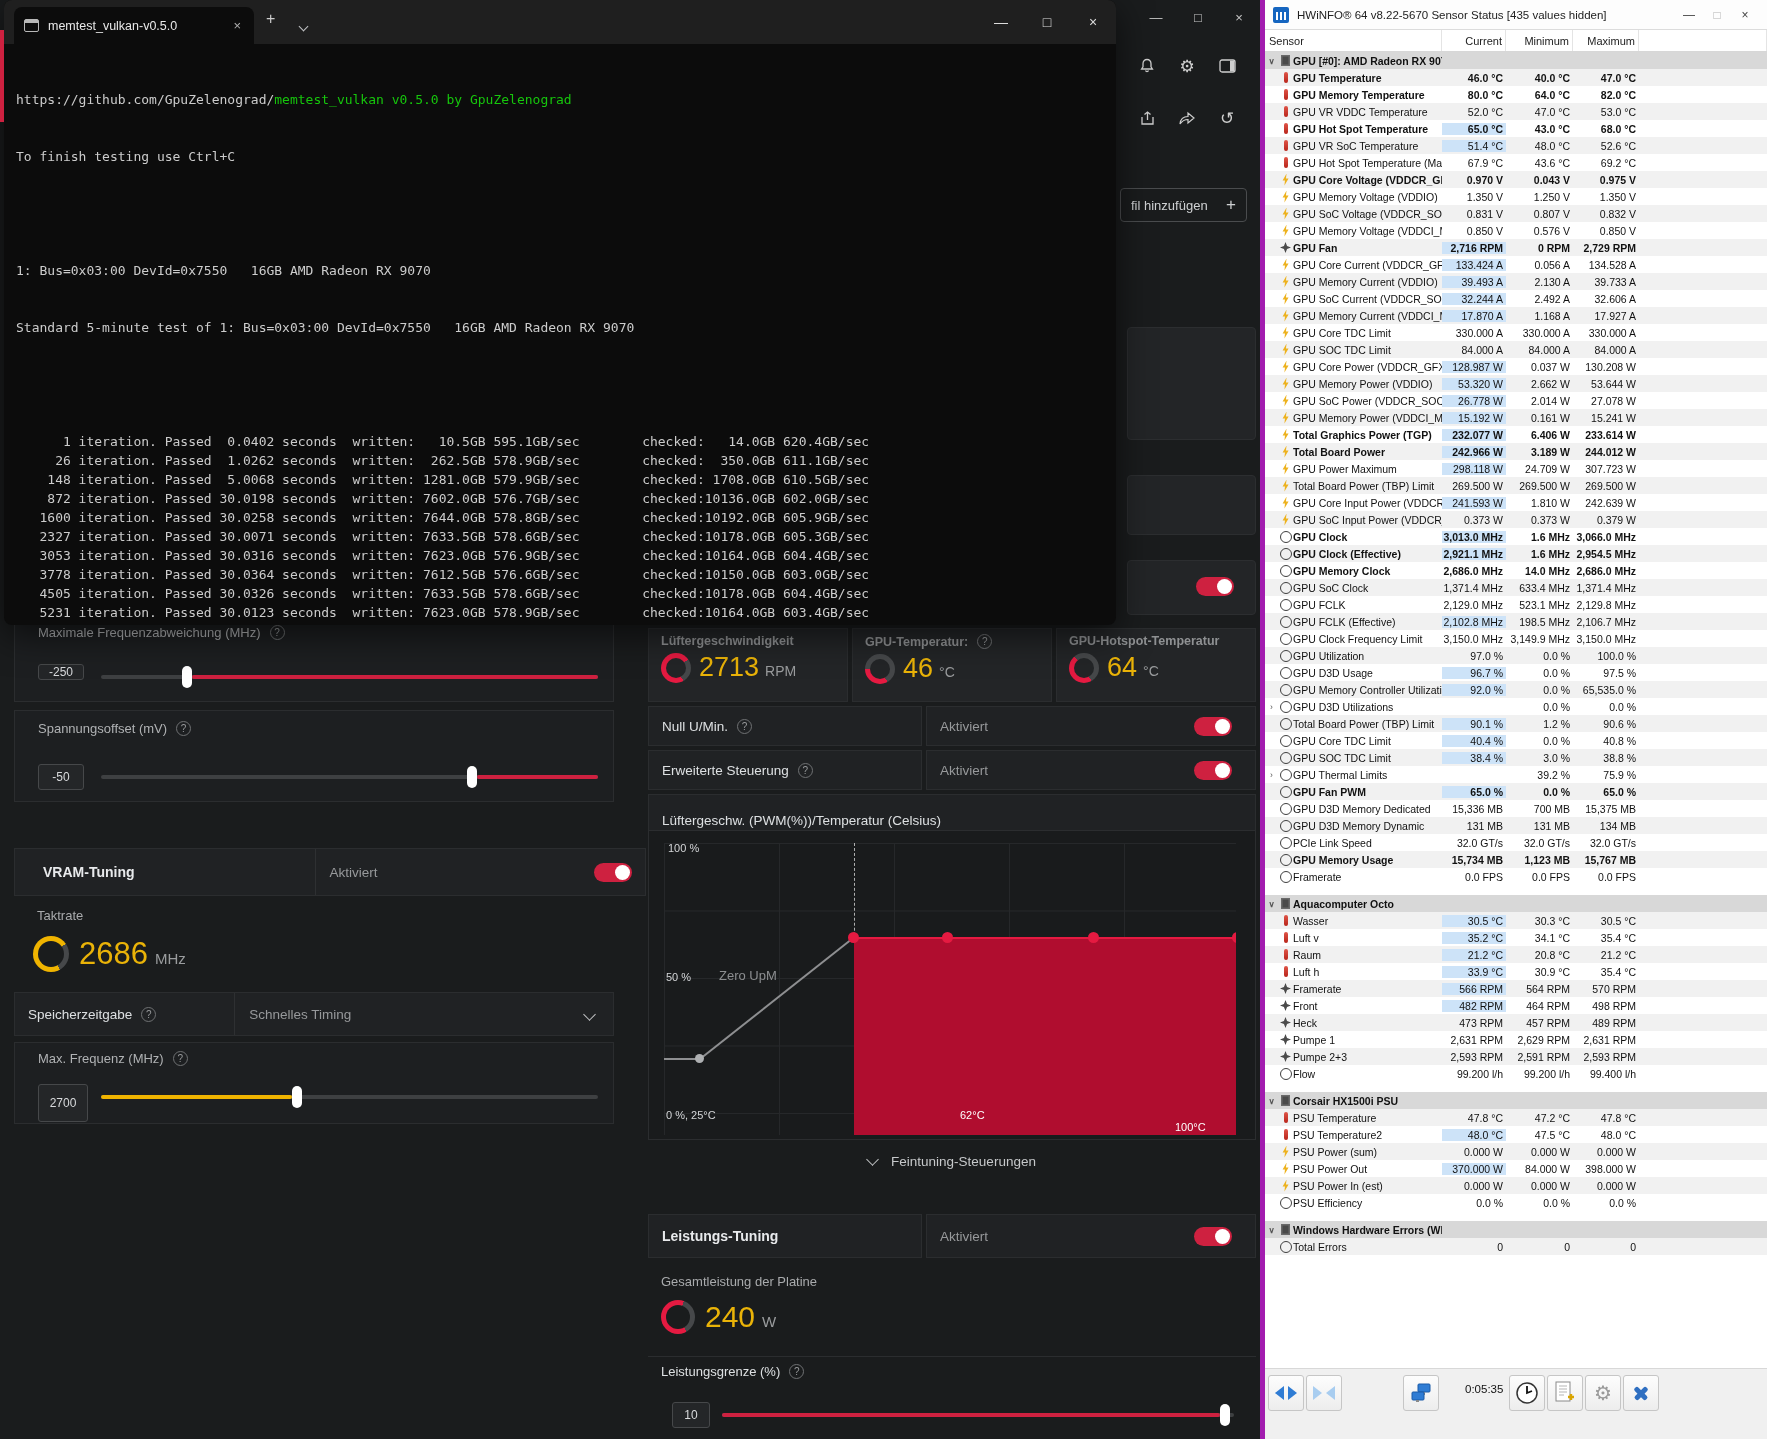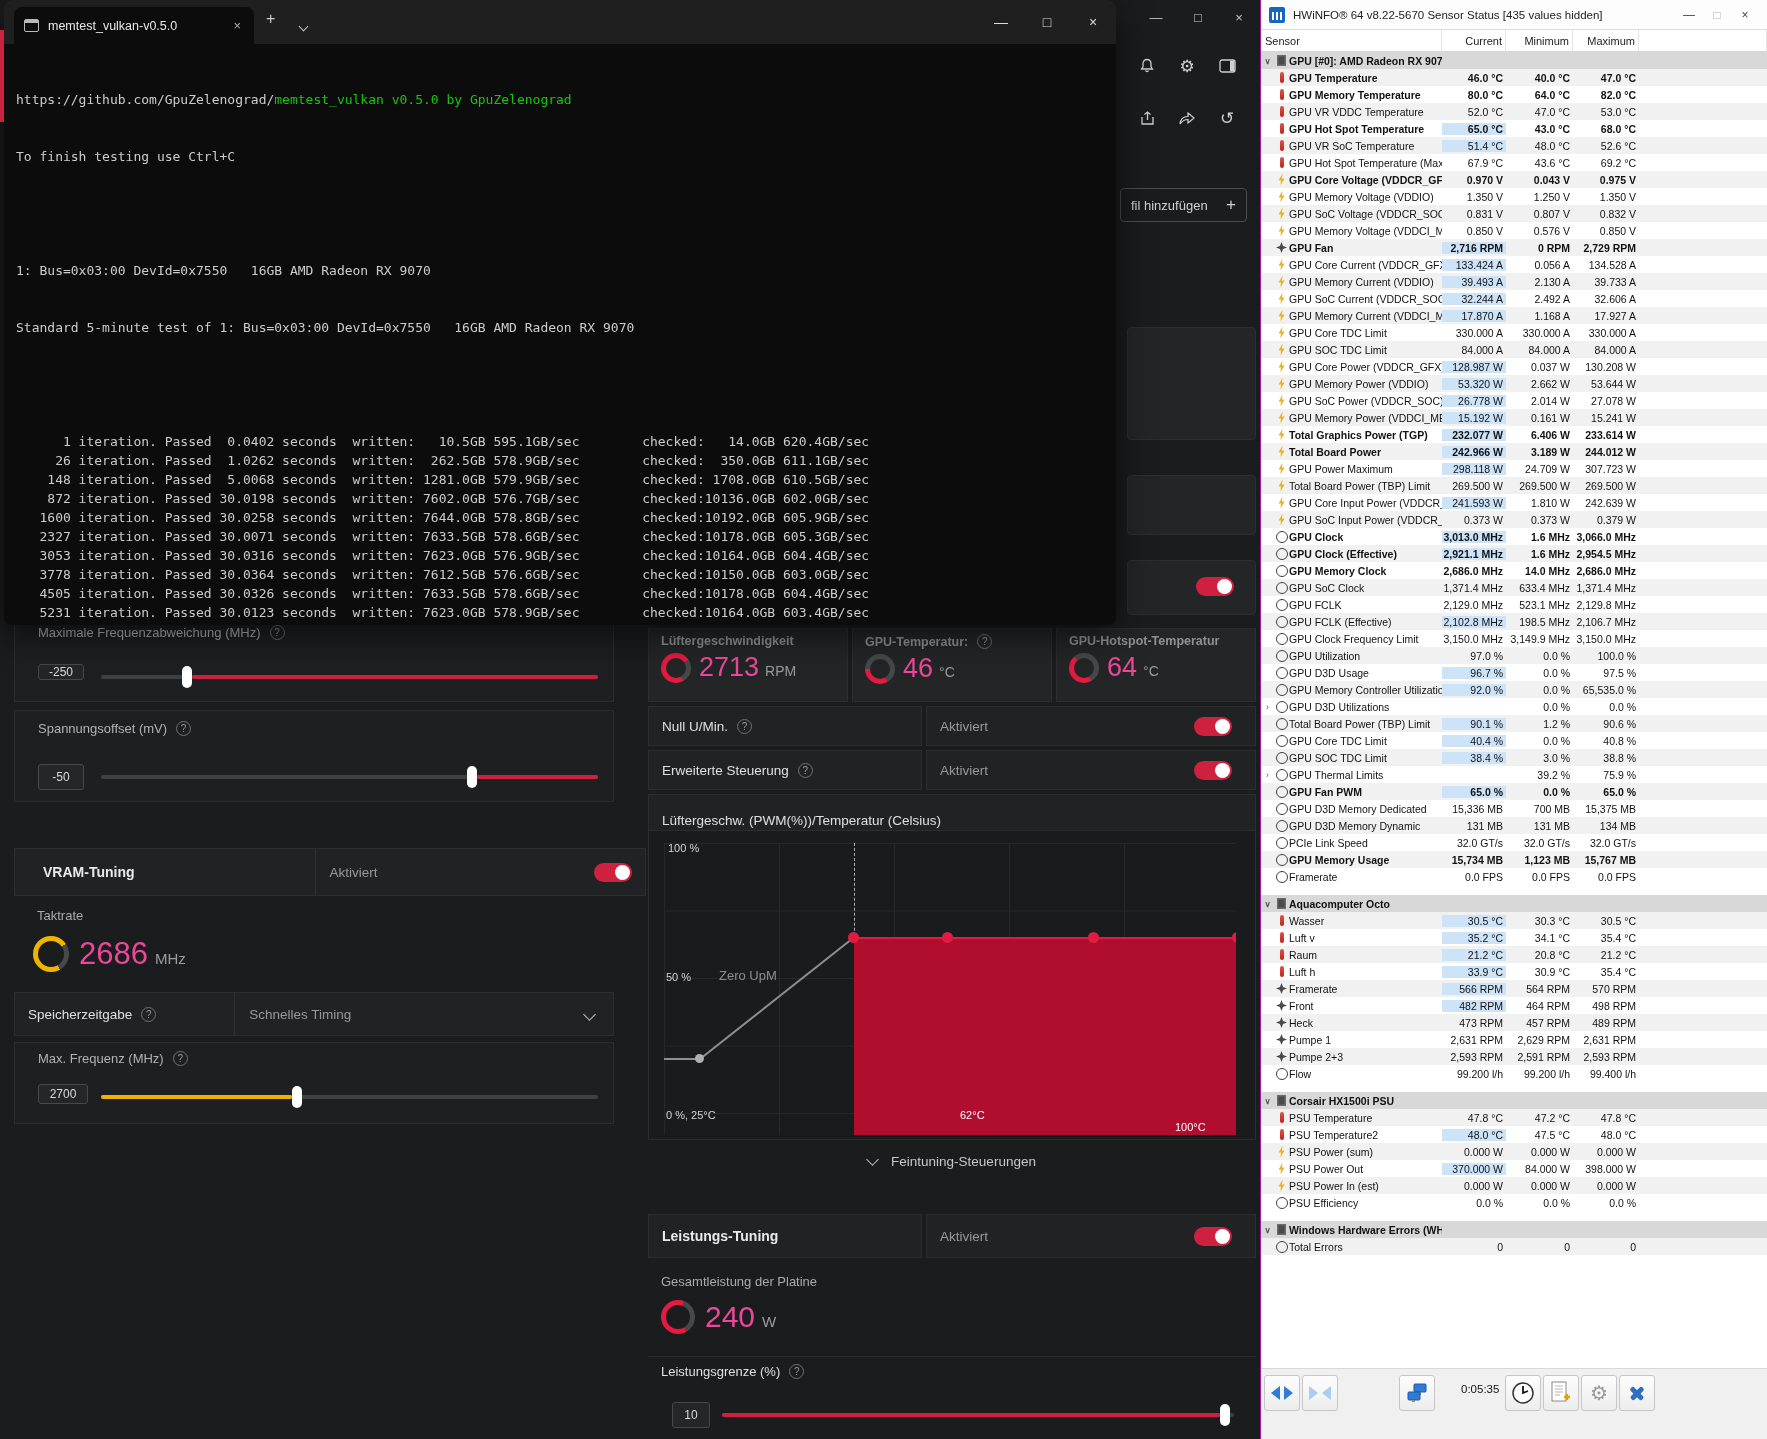--- a/index.html
+++ b/index.html
@@ -20,21 +20,21 @@
   .track{position:absolute;height:4px;background:#3e4042;border-radius:2px;}
   .fill{position:absolute;height:4px;border-radius:2px;}
   .handle{position:absolute;width:10px;height:22px;border-radius:5px;background:#fff;}
   .lbl{position:absolute;font-size:13px;color:#a9abad;display:flex;align-items:center;}
   .mrow{position:absolute;background:#202224;border:1px solid #2b2d2f;display:flex;align-items:center;color:#dde0e2;font-size:13.5px;padding:0 13px;}
   .mrow .state{color:#97999b;}
   .tile{position:absolute;background:#232527;border:1px solid #2b2d2f;padding:5px 12px;}
   .tile .tlabel{font-size:12.5px;color:#8f9193;font-weight:bold;white-space:nowrap;overflow:hidden;}
   .gauge{border-radius:50%;position:relative;flex:none;}
   .gauge::after{content:"";position:absolute;inset:5px;border-radius:50%;background:var(--hole,#232527);}
-  .bigval{color:#ec4899;font-weight:400;}
+  .bigval{color:#eab308;font-weight:400;}
   .unit{color:#9a9c9e;}
   .chev-dn{width:9px;height:9px;border-right:1.7px solid #c0c2c4;border-bottom:1.7px solid #c0c2c4;transform:rotate(45deg);display:inline-block;}
   .vdiv{border-left:1px solid #2e3032;align-self:stretch;}
 
   
   .chart{position:absolute;left:648px;top:830px;width:608px;height:310px;background:#191b1c;border:1px solid #2b2d2f;}
   .plot{position:absolute;left:15px;right:19px;top:12px;bottom:4px;overflow:hidden;
         background-image:linear-gradient(#26282a 1px,transparent 1px),linear-gradient(90deg,#26282a 1px,transparent 1px);
         background-size:100% 67.5px,115px 100%;}
   .dashv{position:absolute;left:190px;top:0;bottom:0;border-left:1px dashed rgba(255,255,255,.65);}
@@ -49,21 +49,21 @@
   .term-bar{position:absolute;left:0;top:0;right:0;height:44px;background:#1f1f1f;border-radius:8px 8px 0 0;}
   .term-tab{position:absolute;left:10px;top:7px;width:240px;height:37px;background:#0c0c0c;border-radius:8px 8px 0 0;display:flex;align-items:center;padding:0 10px;color:#e8e8e8;font-size:12.5px;}
   .tab-ico{width:15px;height:13px;border:1px solid #b8b8b8;border-radius:2px;position:relative;margin-right:9px;flex:none;}
   .tab-ico::before{content:"";position:absolute;left:0;right:0;top:0;height:3px;background:#b8b8b8;}
   .term-x{margin-left:auto;color:#b0b0b0;font-size:13px;padding:0 3px;}
   .bar-btn{position:absolute;top:0;width:46px;height:44px;display:flex;align-items:center;justify-content:center;color:#dcdcdc;font-size:14px;}
   .term-body{position:absolute;left:0;top:44px;right:0;bottom:0;padding:8px 0 0 12px;font-family:"DejaVu Sans Mono","Liberation Mono",monospace;font-size:13px;line-height:19px;color:#cccccc;white-space:pre;overflow:hidden;}
   .tgreen{color:#16c60c;}
 
   
-  .hw{position:absolute;left:1260px;top:0;width:507px;height:1439px;background:#ffffff;border-left:1px solid #a21caf;z-index:5;color:#111;}
+  .hw{position:absolute;left:1260px;top:0;width:507px;height:1439px;background:#ffffff;border-left:5px solid #a21caf;z-index:5;color:#111;}
   .hw-title{position:absolute;left:0;top:0;right:0;height:30px;background:#fdfdfd;border-bottom:1px solid #dcdcdc;display:flex;align-items:center;padding:0 8px;font-size:11.5px;color:#222;}
   .hw-logo{width:16px;height:16px;background:#1666c0;border-radius:2px;margin-right:8px;position:relative;flex:none;}
   .hw-logo::before{content:"";position:absolute;left:3px;right:3px;bottom:3px;height:8px;
      background:repeating-linear-gradient(90deg,#fff 0 2px,transparent 2px 4px);}
   .hw-ctl{width:28px;height:22px;display:flex;align-items:center;justify-content:center;font-size:12px;color:#444;}
   .hw-head{position:absolute;left:0;top:30px;right:0;height:22px;background:#fff;border-bottom:1px solid #d7d7d7;display:flex;align-items:center;font-size:11px;color:#222;}
   .hw-head span{border-right:1px solid #e4e4e4;height:100%;display:flex;align-items:center;}
   .hc-name{flex:1;padding-left:4px;}
   .hc-cur{width:64px;justify-content:flex-end;padding-right:3px;}
   .hc-min{width:67px;justify-content:flex-end;padding-right:3px;}
@@ -186,21 +186,21 @@
       <span class="vdiv" style="margin-left:78px;"></span>
       <span class="state" style="margin-left:14px;">Schnelles Timing</span>
       <span class="chev-dn" style="margin-left:auto;margin-right:6px;"></span>
     </div>
 
     <div class="abs" style="left:14px;top:1042px;width:600px;height:82px;border:1px solid #2b2d2f;background:#1d1f21;">
       <div class="lbl" style="left:23px;top:8px;color:#b0b2b4;text-align:center;">
         <span>Max. Frequenz (MHz)</span>
           <span class="help">?</span>
       </div>
-      <div class="valbox" style="left:23px;top:41px;width:50px;height:20px;">2700</div>
+      <div class="valbox" style="left:23px;top:41px;width:50px;height:38px;">2700</div>
       <div class="track" style="left:86px;top:52px;width:497px;"></div>
       <div class="fill" style="left:86px;top:52px;width:191px;background:#f0b400;"></div>
       <div class="handle" style="left:277px;top:43px;"></div>
     </div>
 
     <div class="tile" style="left:648px;top:628px;width:200px;height:74px;">
       <div class="tlabel">Lüftergeschwindigkeit</div>
       <div style="display:flex;align-items:center;margin-top:4px;">
         <span class="gauge" style="width:30px;height:30px;background:conic-gradient(from 150deg,#e51a41 0 265deg,#46484a 265deg 360deg);"></span>
         <span class="bigval" style="font-size:27px;margin-left:8px;">2713</span>

